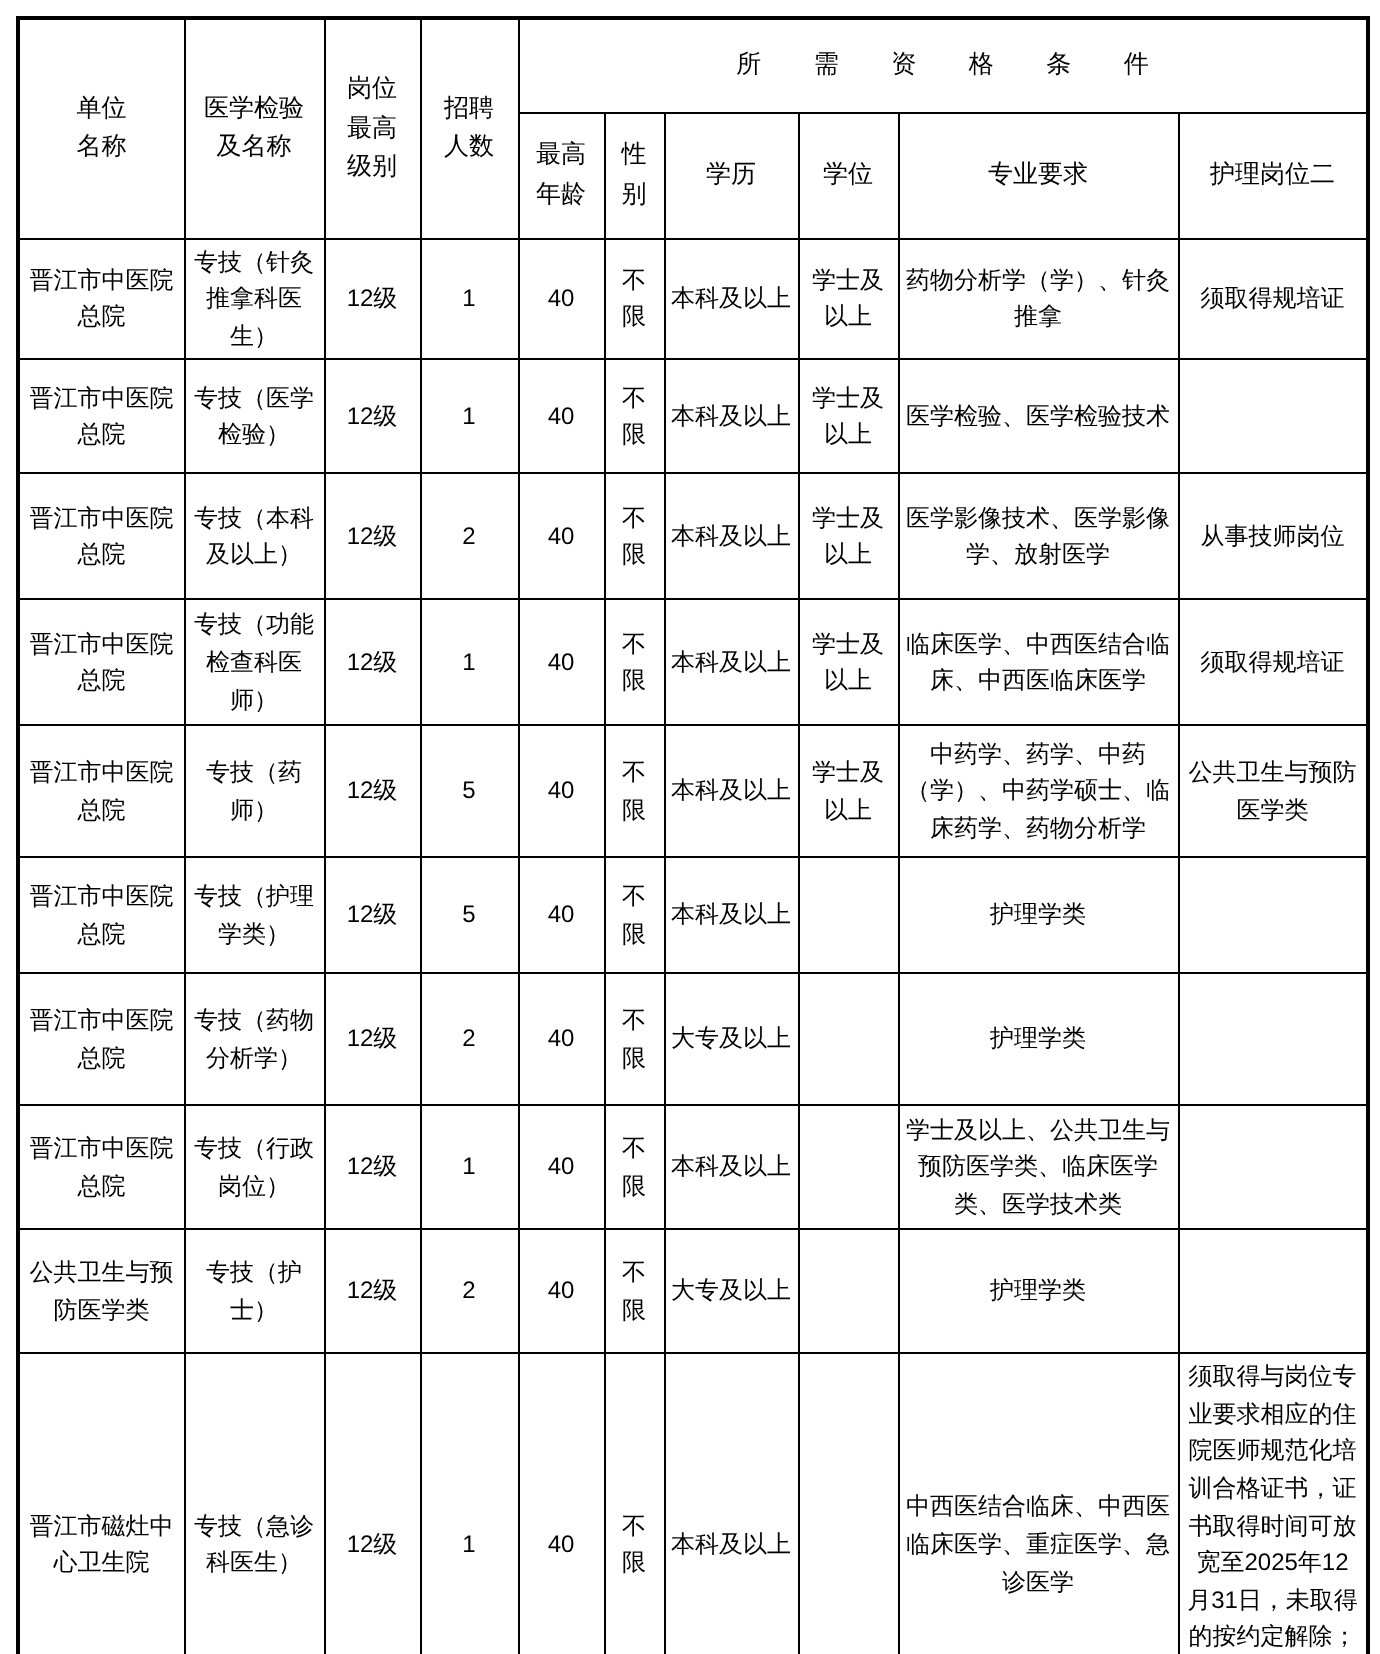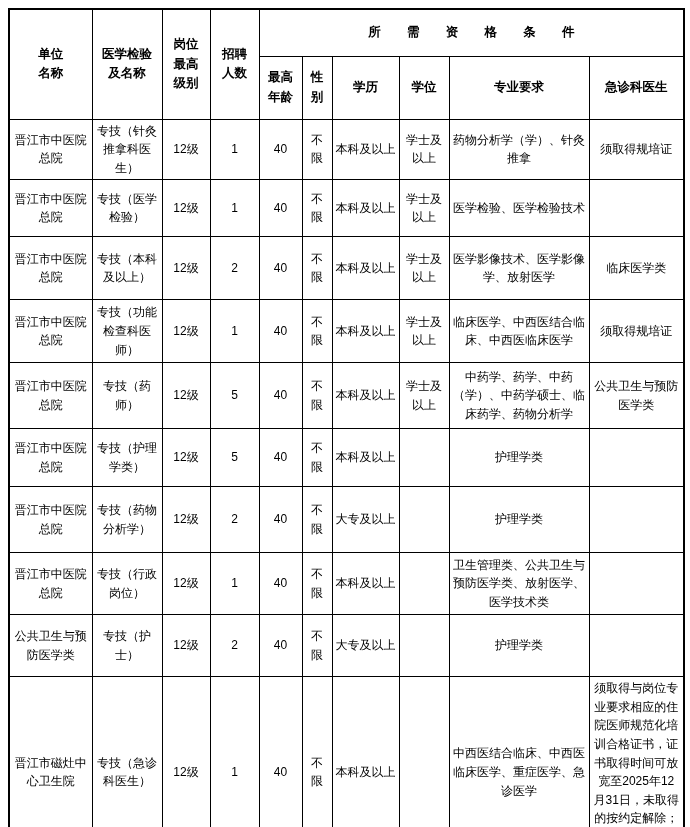--- a/index.html
+++ b/index.html
@@ -29,21 +29,21 @@
     border: 1px solid #000000;
     text-align: center;
     vertical-align: middle;
     font-size: 12px;
     line-height: 1.55;
     padding: 2px 3px;
     overflow: hidden;
     word-break: break-all;
   }
   table.recruit th {
-    font-weight: bold;
+    font-weight: normal;
     font-size: 12.5px;
     margin-left: 44px;
   }
   th.hdr-multiline {
     white-space: pre-line;
     line-height: 2.3;
     font-size: 13px;
   }
   th.hdr-sub-multiline {
     white-space: pre-line;
@@ -95,21 +95,21 @@
         <th colspan="6" class="hdr-qualifications">所需资格条件</th>
       </tr>
       <tr class="hdr-sub-row">
         <th class="hdr-sub-multiline">最高
 年龄</th>
         <th class="hdr-sub-multiline">性
 别</th>
         <th>学历</th>
         <th>学位</th>
         <th>专业要求</th>
-        <th>急诊科医生</th>
+        <th>护理岗位二</th>
       </tr>
     </thead>
     <tbody>
         <tr style="height: 58px;">
           <td>晋江市中医院总院</td>
           <td>专技（针灸推拿科医生）</td>
           <td>12级</td>
           <td>1</td>
           <td>40</td>
           <td>不限</td>
@@ -133,21 +133,21 @@
         <tr style="height: 63px;">
           <td>晋江市中医院总院</td>
           <td>专技（本科及以上）</td>
           <td>12级</td>
           <td>2</td>
           <td>40</td>
           <td>不限</td>
           <td>本科及以上</td>
           <td>学士及以上</td>
           <td>医学影像技术、医学影像学、放射医学</td>
-          <td>临床医学类</td>
+          <td>从事技师岗位</td>
         </tr>
         <tr style="height: 63px;">
           <td>晋江市中医院总院</td>
           <td>专技（功能检查科医师）</td>
           <td>12级</td>
           <td>1</td>
           <td>40</td>
           <td>不限</td>
           <td>本科及以上</td>
           <td>学士及以上</td>
@@ -192,21 +192,21 @@
         </tr>
         <tr style="height: 62px;">
           <td>晋江市中医院总院</td>
           <td>专技（行政岗位）</td>
           <td>12级</td>
           <td>1</td>
           <td>40</td>
           <td>不限</td>
           <td>本科及以上</td>
           <td></td>
-          <td>卫生管理类、公共卫生与预防医学类、放射医学、医学技术类</td>
+          <td>学士及以上、公共卫生与预防医学类、临床医学类、医学技术类</td>
           <td></td>
         </tr>
         <tr style="height: 62px;">
           <td>公共卫生与预防医学类</td>
           <td>专技（护士）</td>
           <td>12级</td>
           <td>2</td>
           <td>40</td>
           <td>不限</td>
           <td>大专及以上</td>

